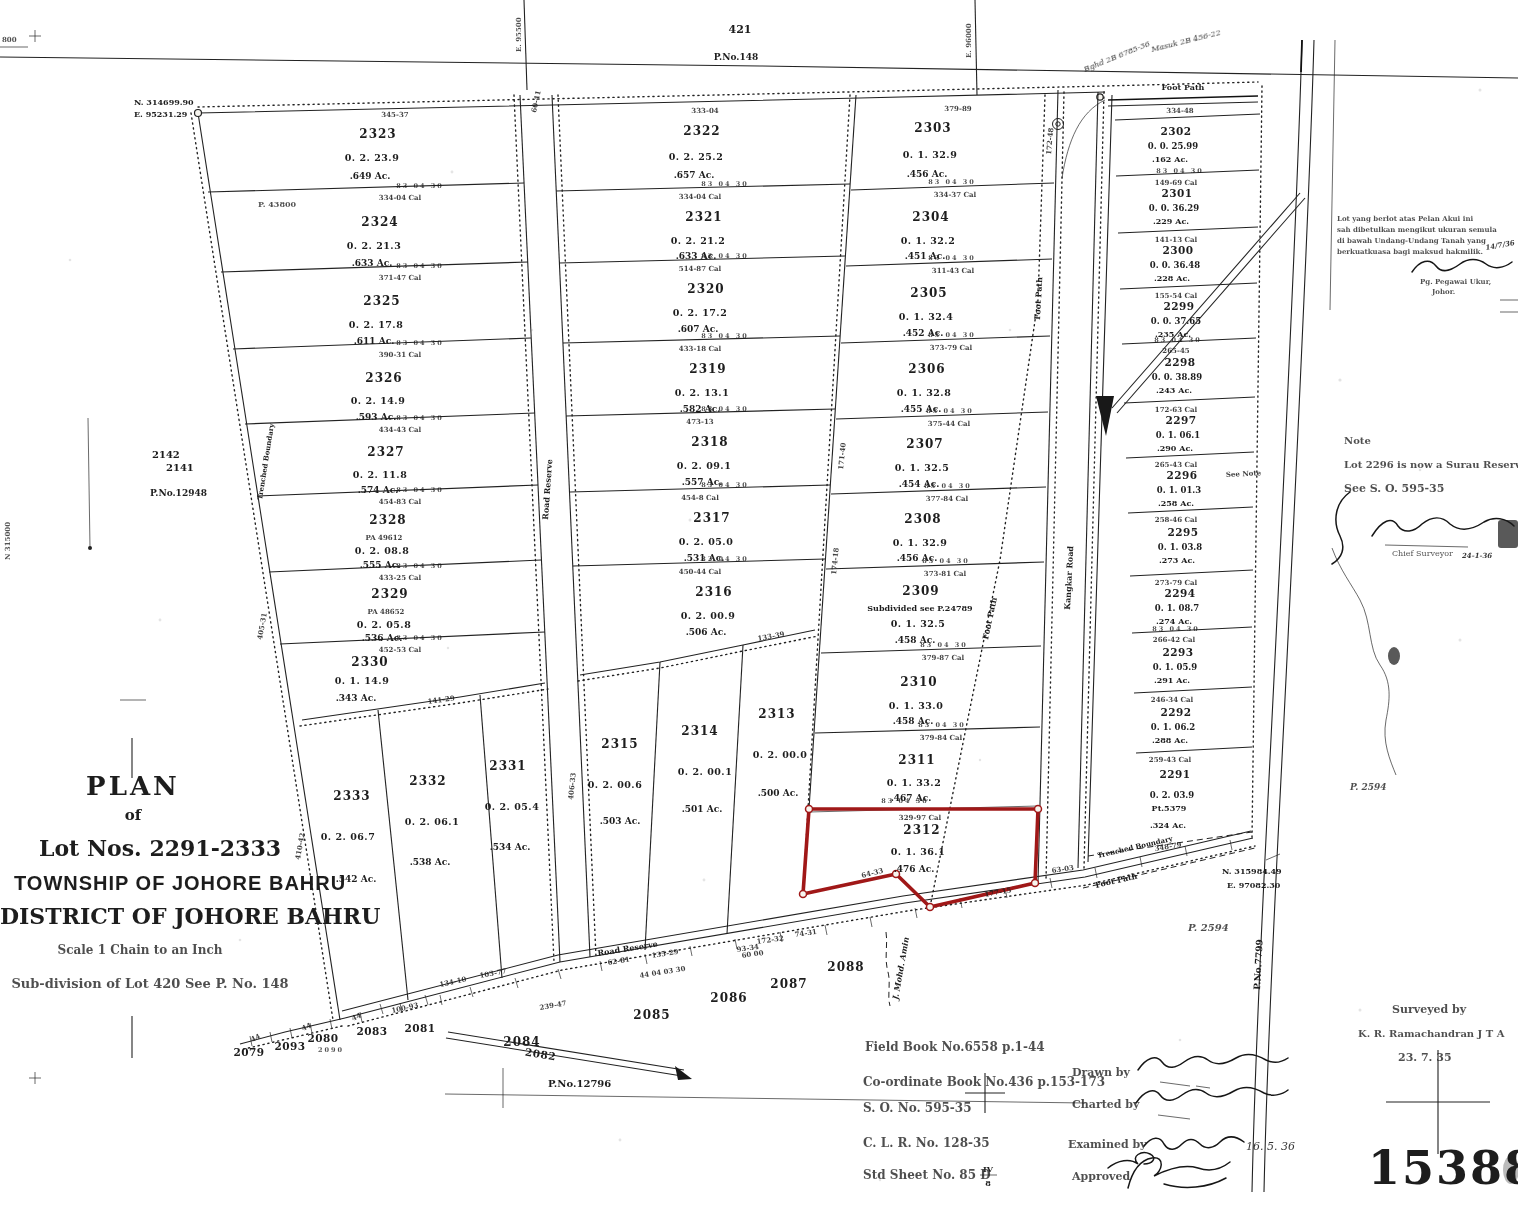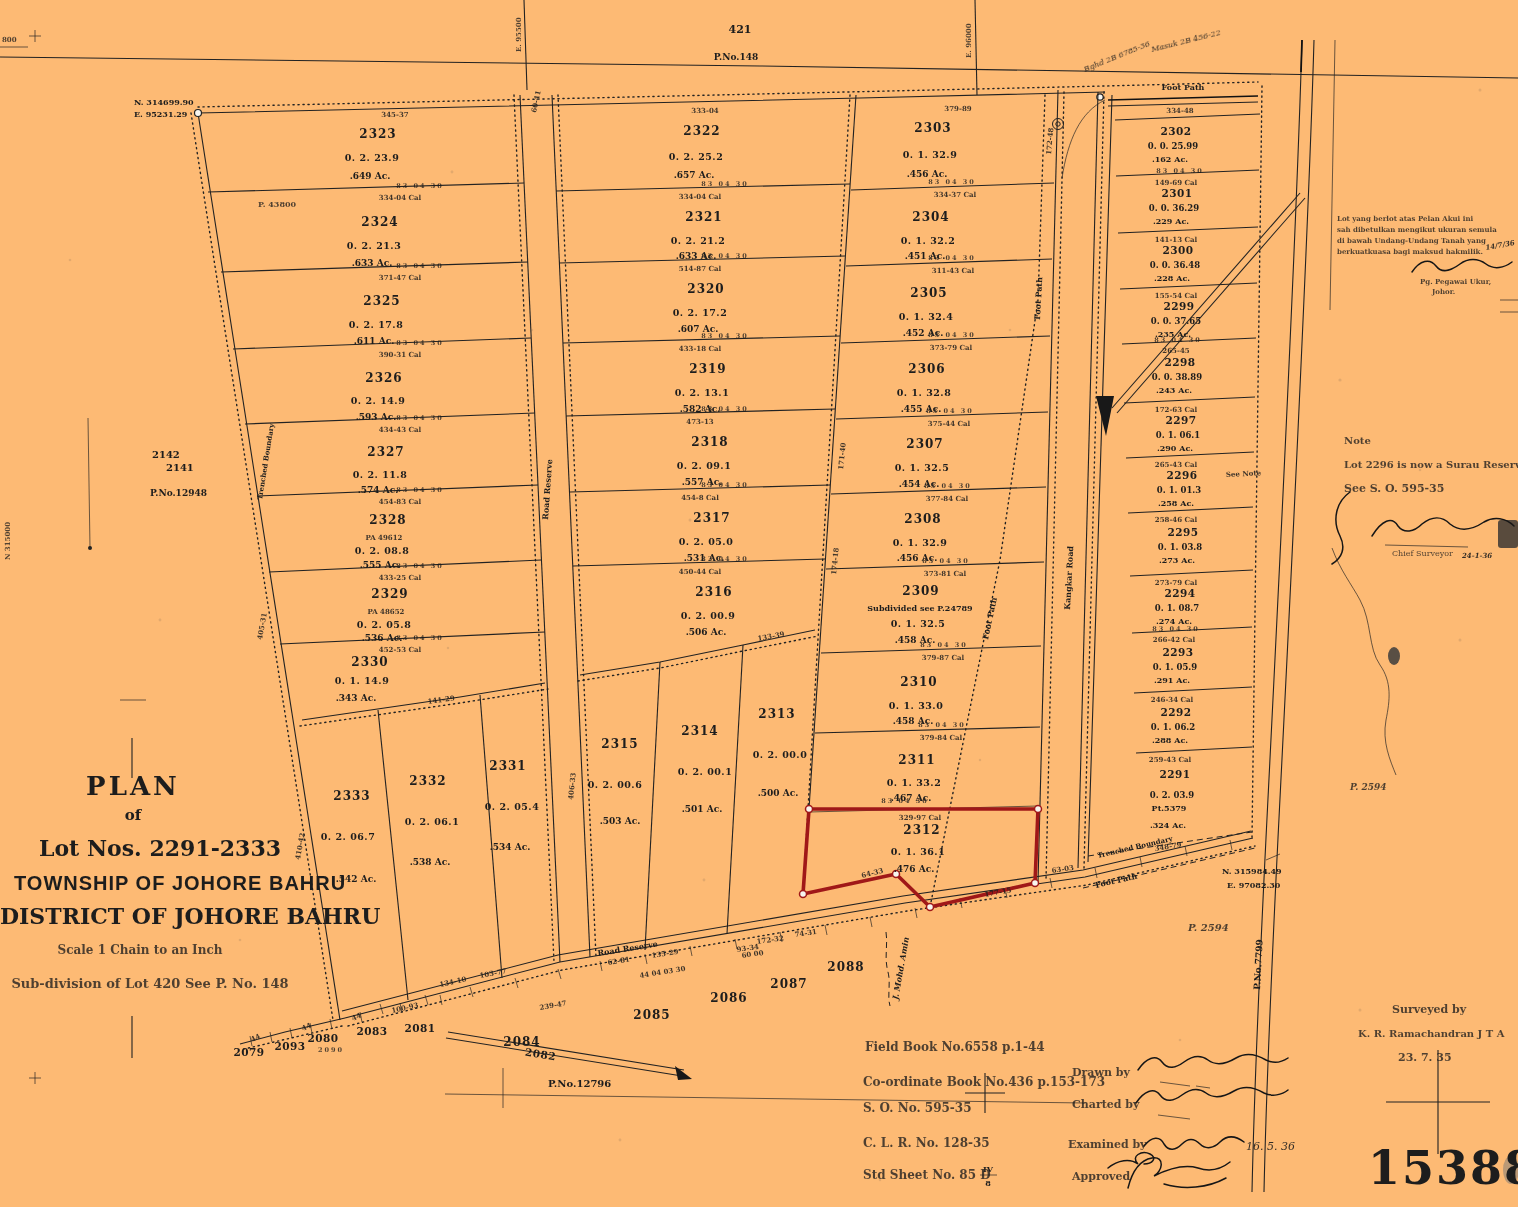--- a/index.html
+++ b/index.html
@@ -1,16 +1,16 @@
 <!DOCTYPE html>
 <html><head>
 <meta charset="utf-8">
 <style>
   html,body{margin:0;padding:0;background:#e8e6df;}
-  #page{position:relative;width:1518px;height:1207px;background:#fdba74;overflow:hidden;
+  #page{position:relative;width:1518px;height:1207px;background:#ffffff;overflow:hidden;
         font-family:"DejaVu Serif",serif;}
   svg{position:absolute;left:0;top:0;}
   text{fill:#1d1d1d;font-family:"DejaVu Serif",serif;}
   .mid{text-anchor:middle;}
   .b{font-weight:bold;}
   .it{font-style:italic;}
   .sans{font-family:"Liberation Sans",sans-serif;}
   .s7{font-size:7px;}.s8{font-size:8px;}.s9{font-size:9px;}.s10{font-size:10px;}
   .s11{font-size:11px;}.s12{font-size:12px;}.s13{font-size:13px;}.s15{font-size:15px;}
   .s20{font-size:20px;}.s22{font-size:22px;}.s26{font-size:26px;}

